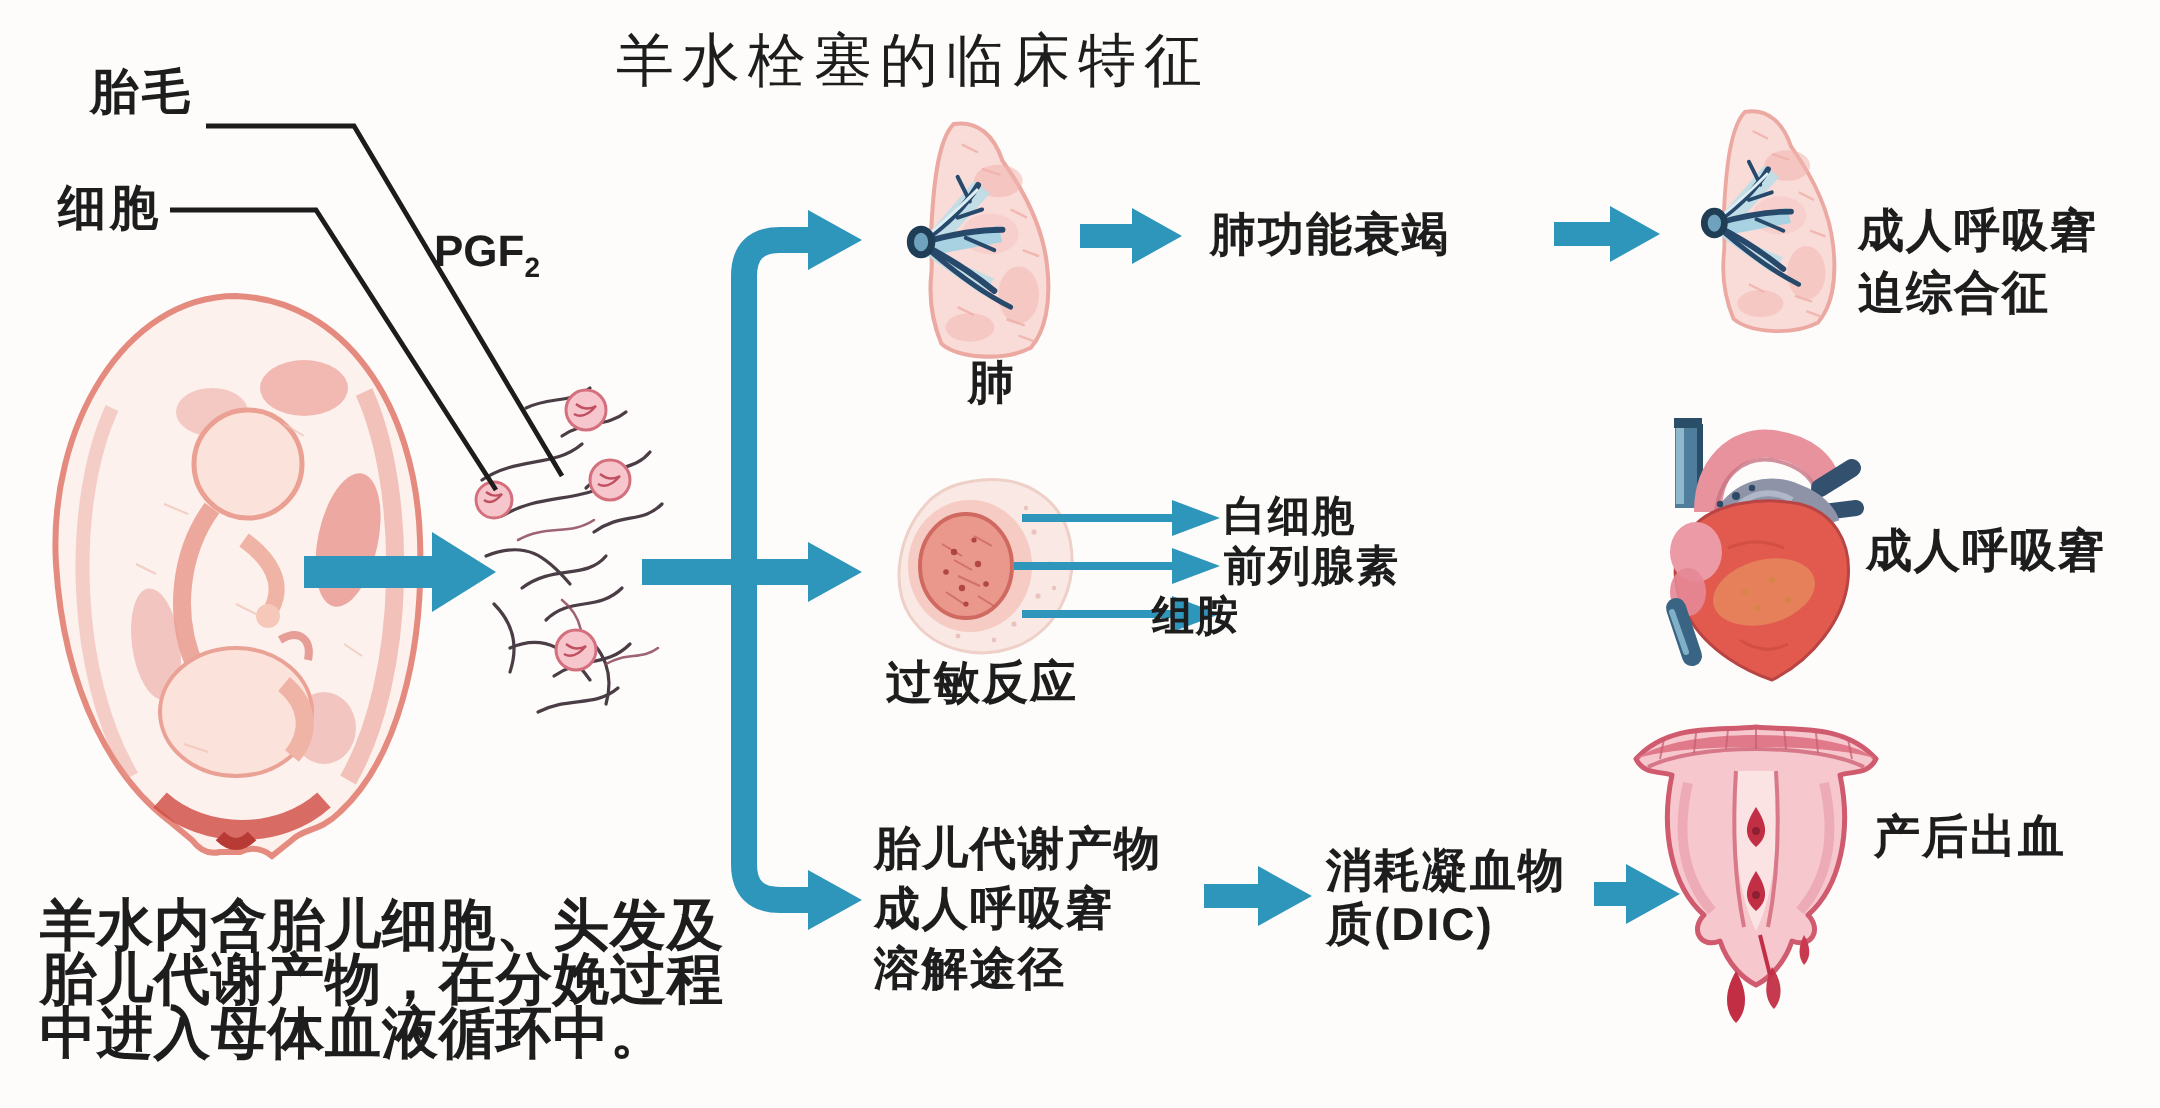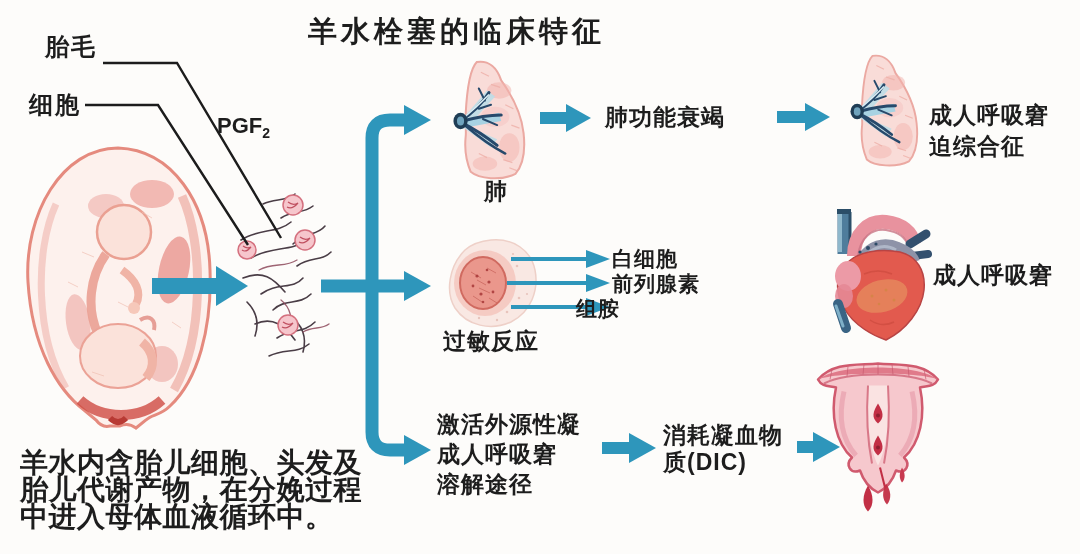--- a/index.html
+++ b/index.html
@@ -5,21 +5,21 @@
   html,body{margin:0;padding:0;background:#ffffff;}
   .canvas{
     position:relative;width:1080px;height:554px;overflow:hidden;
     background:#fdfcfa;
     font-family:"Liberation Sans","DejaVu Sans",sans-serif;
     color:var(--text,#1d1d1d);
   }
   .illus{position:absolute;z-index:1;}
   .overlay{position:absolute;left:0;top:0;z-index:2;}
   .t{position:absolute;z-index:3;white-space:nowrap;font-weight:600;line-height:1.2;}
-  .title{font-size:29px;font-weight:700;letter-spacing:4px;}
+  .title{font-size:29px;font-weight:400;letter-spacing:4px;}
   .lbl{font-size:24px;letter-spacing:2px;}
   .step{font-size:23px;letter-spacing:1px;}
   .small{font-size:21px;letter-spacing:1px;}
   .multiline{line-height:30px;}
   .caption{font-size:28px;line-height:27px;letter-spacing:0.5px;}
   .ards{line-height:31px;}
   .dic{line-height:27px;}
   .pgf{font-size:22px;letter-spacing:0;font-weight:600;}
   .pgf sub{font-size:14px;}
   .as{stroke:var(--arrow,#2e96bb);}
@@ -278,22 +278,23 @@
     <div>迫综合征</div>
   </div>
 
   <div class="t step" style="left:443px;top:328px">过敏反应</div>
   <div class="t small" style="left:612px;top:246px">白细胞</div>
   <div class="t small" style="left:612px;top:271px">前列腺素</div>
   <div class="t small" style="left:576px;top:296px">组胺</div>
   <div class="t step" style="left:933px;top:262px">成人呼吸窘</div>
 
   <div class="t step multiline" style="left:437px;top:409px">
-    <div>激活外源性凝</div>
+    <div>胎儿代谢产物</div>
     <div>成人呼吸窘</div>
     <div>溶解途径</div>
   </div>
   <div class="t step dic" style="left:663px;top:422px">
     <div>消耗凝血物</div>
     <div>质(DIC)</div>
   </div>
+  <div class="t step" style="left:937px;top:405px">产后出血</div>
 
 </div>
 
 </body></html>

